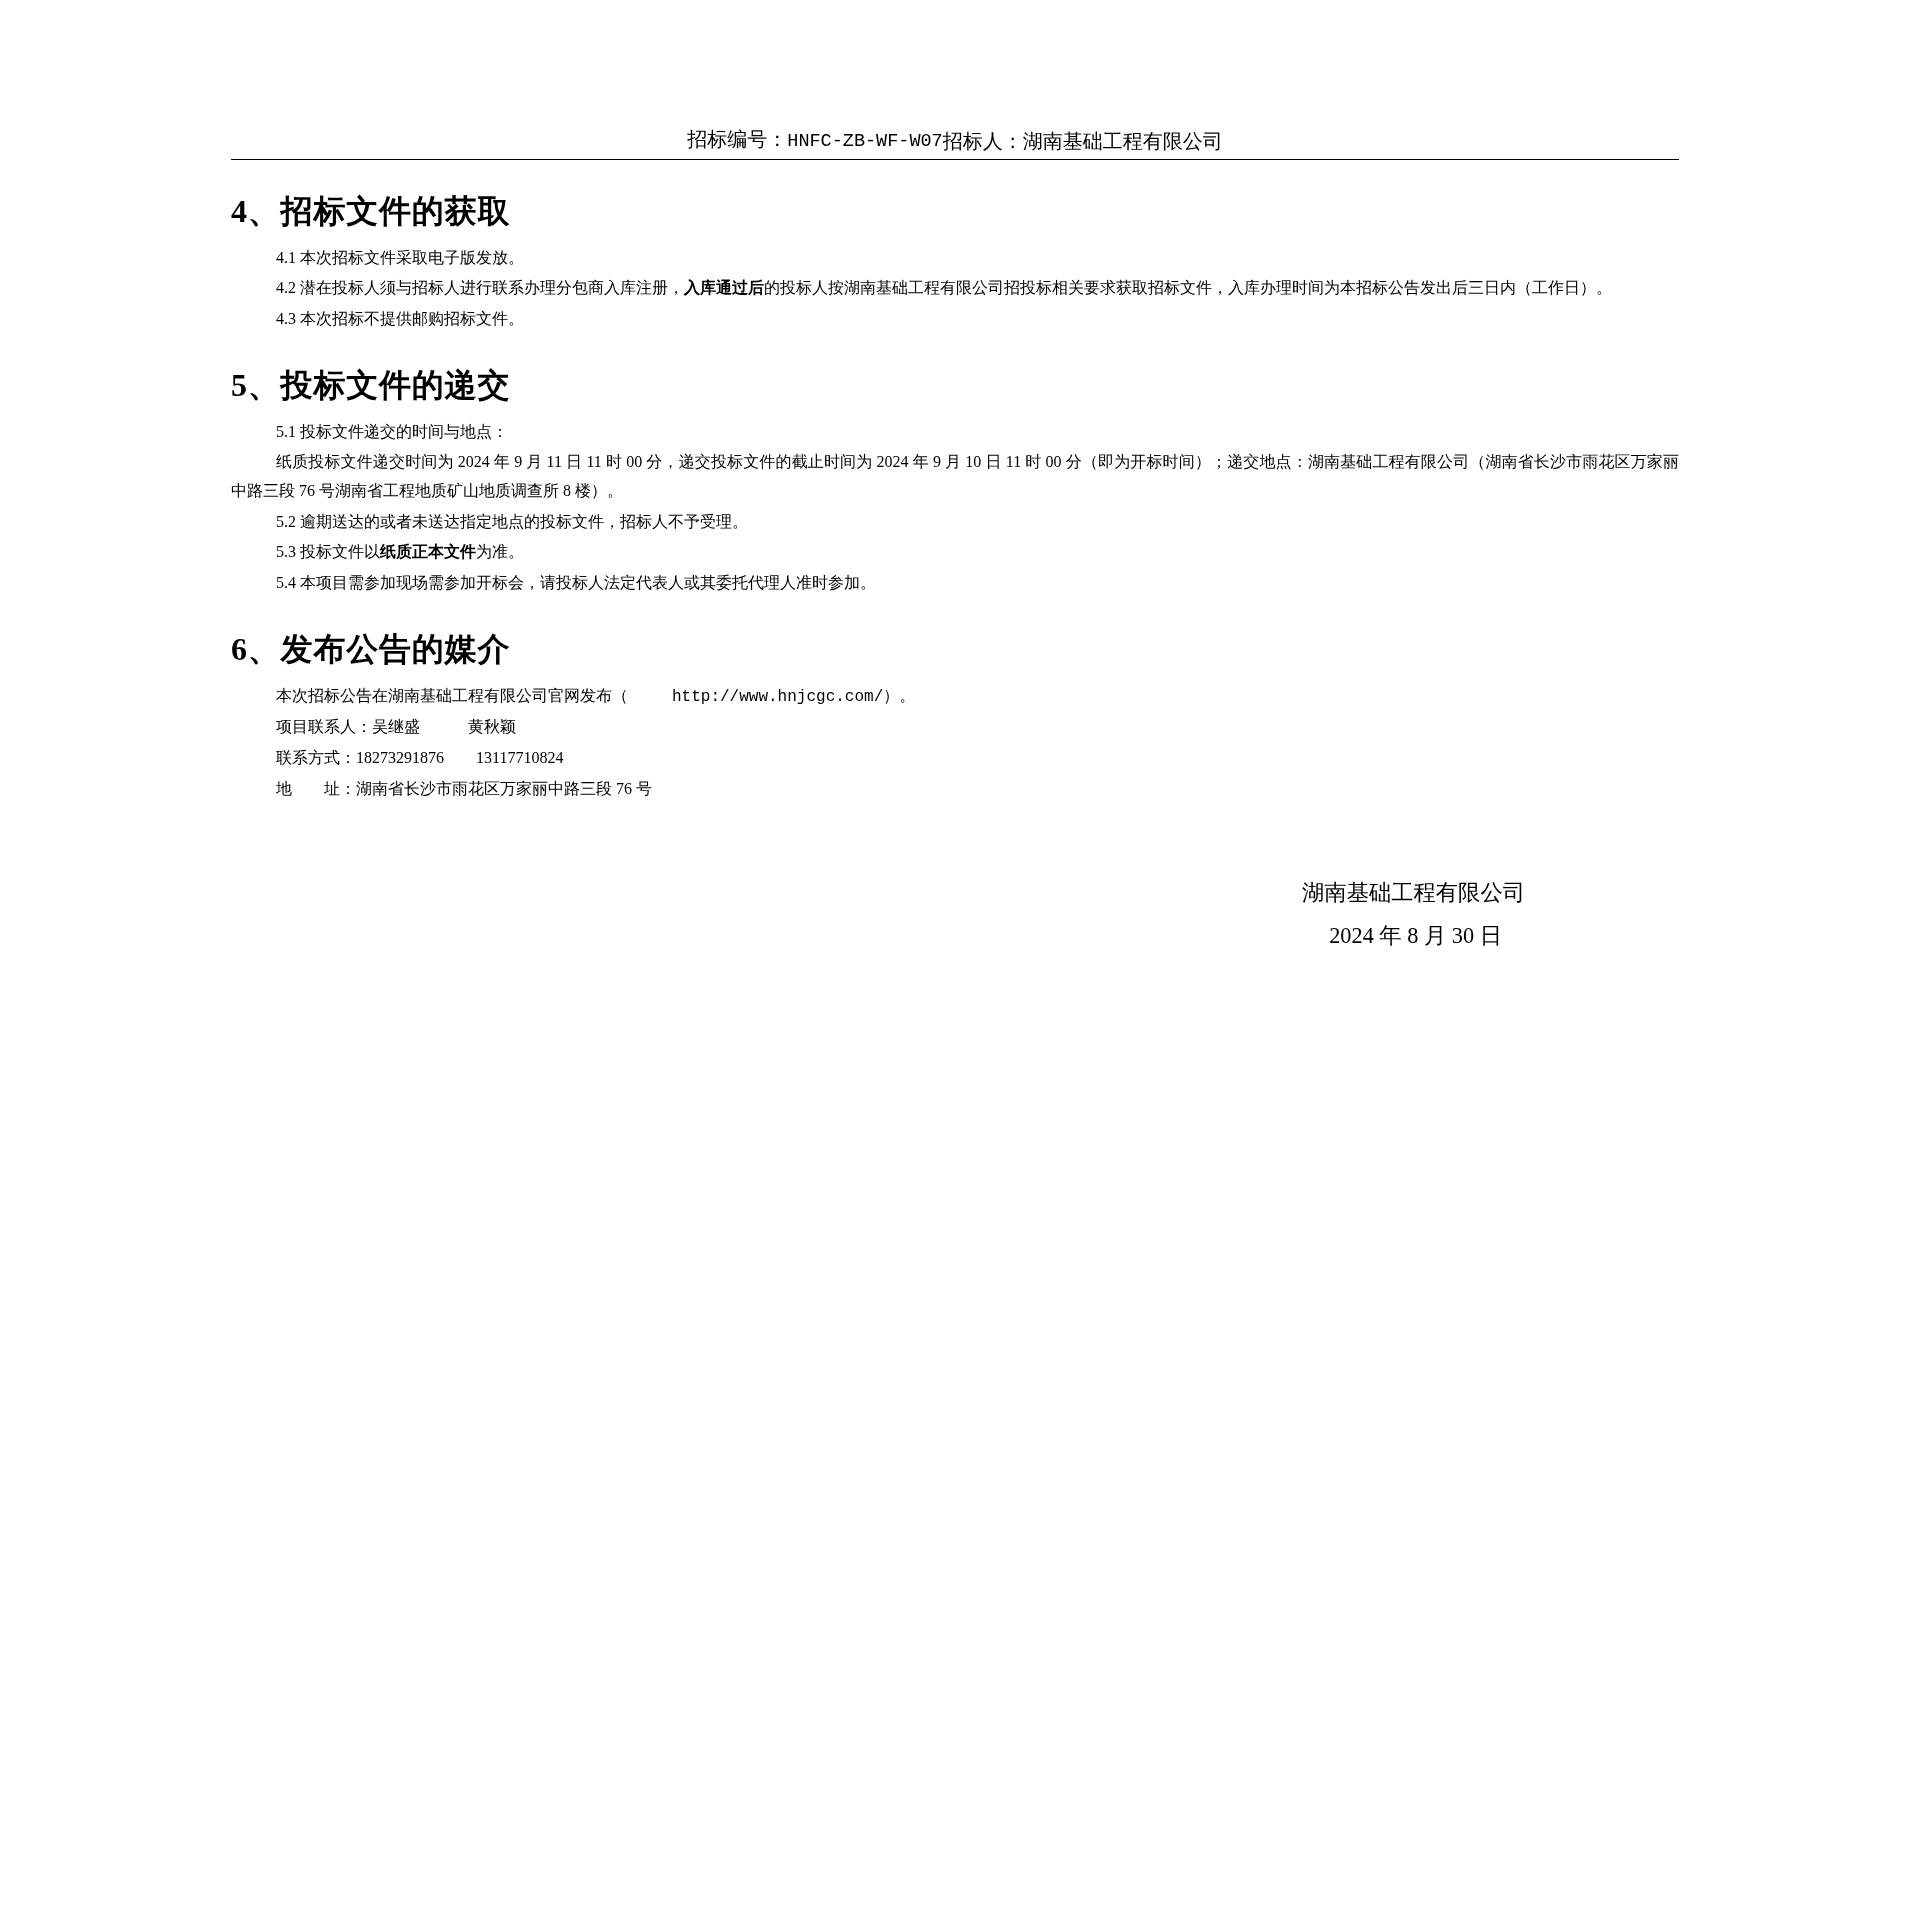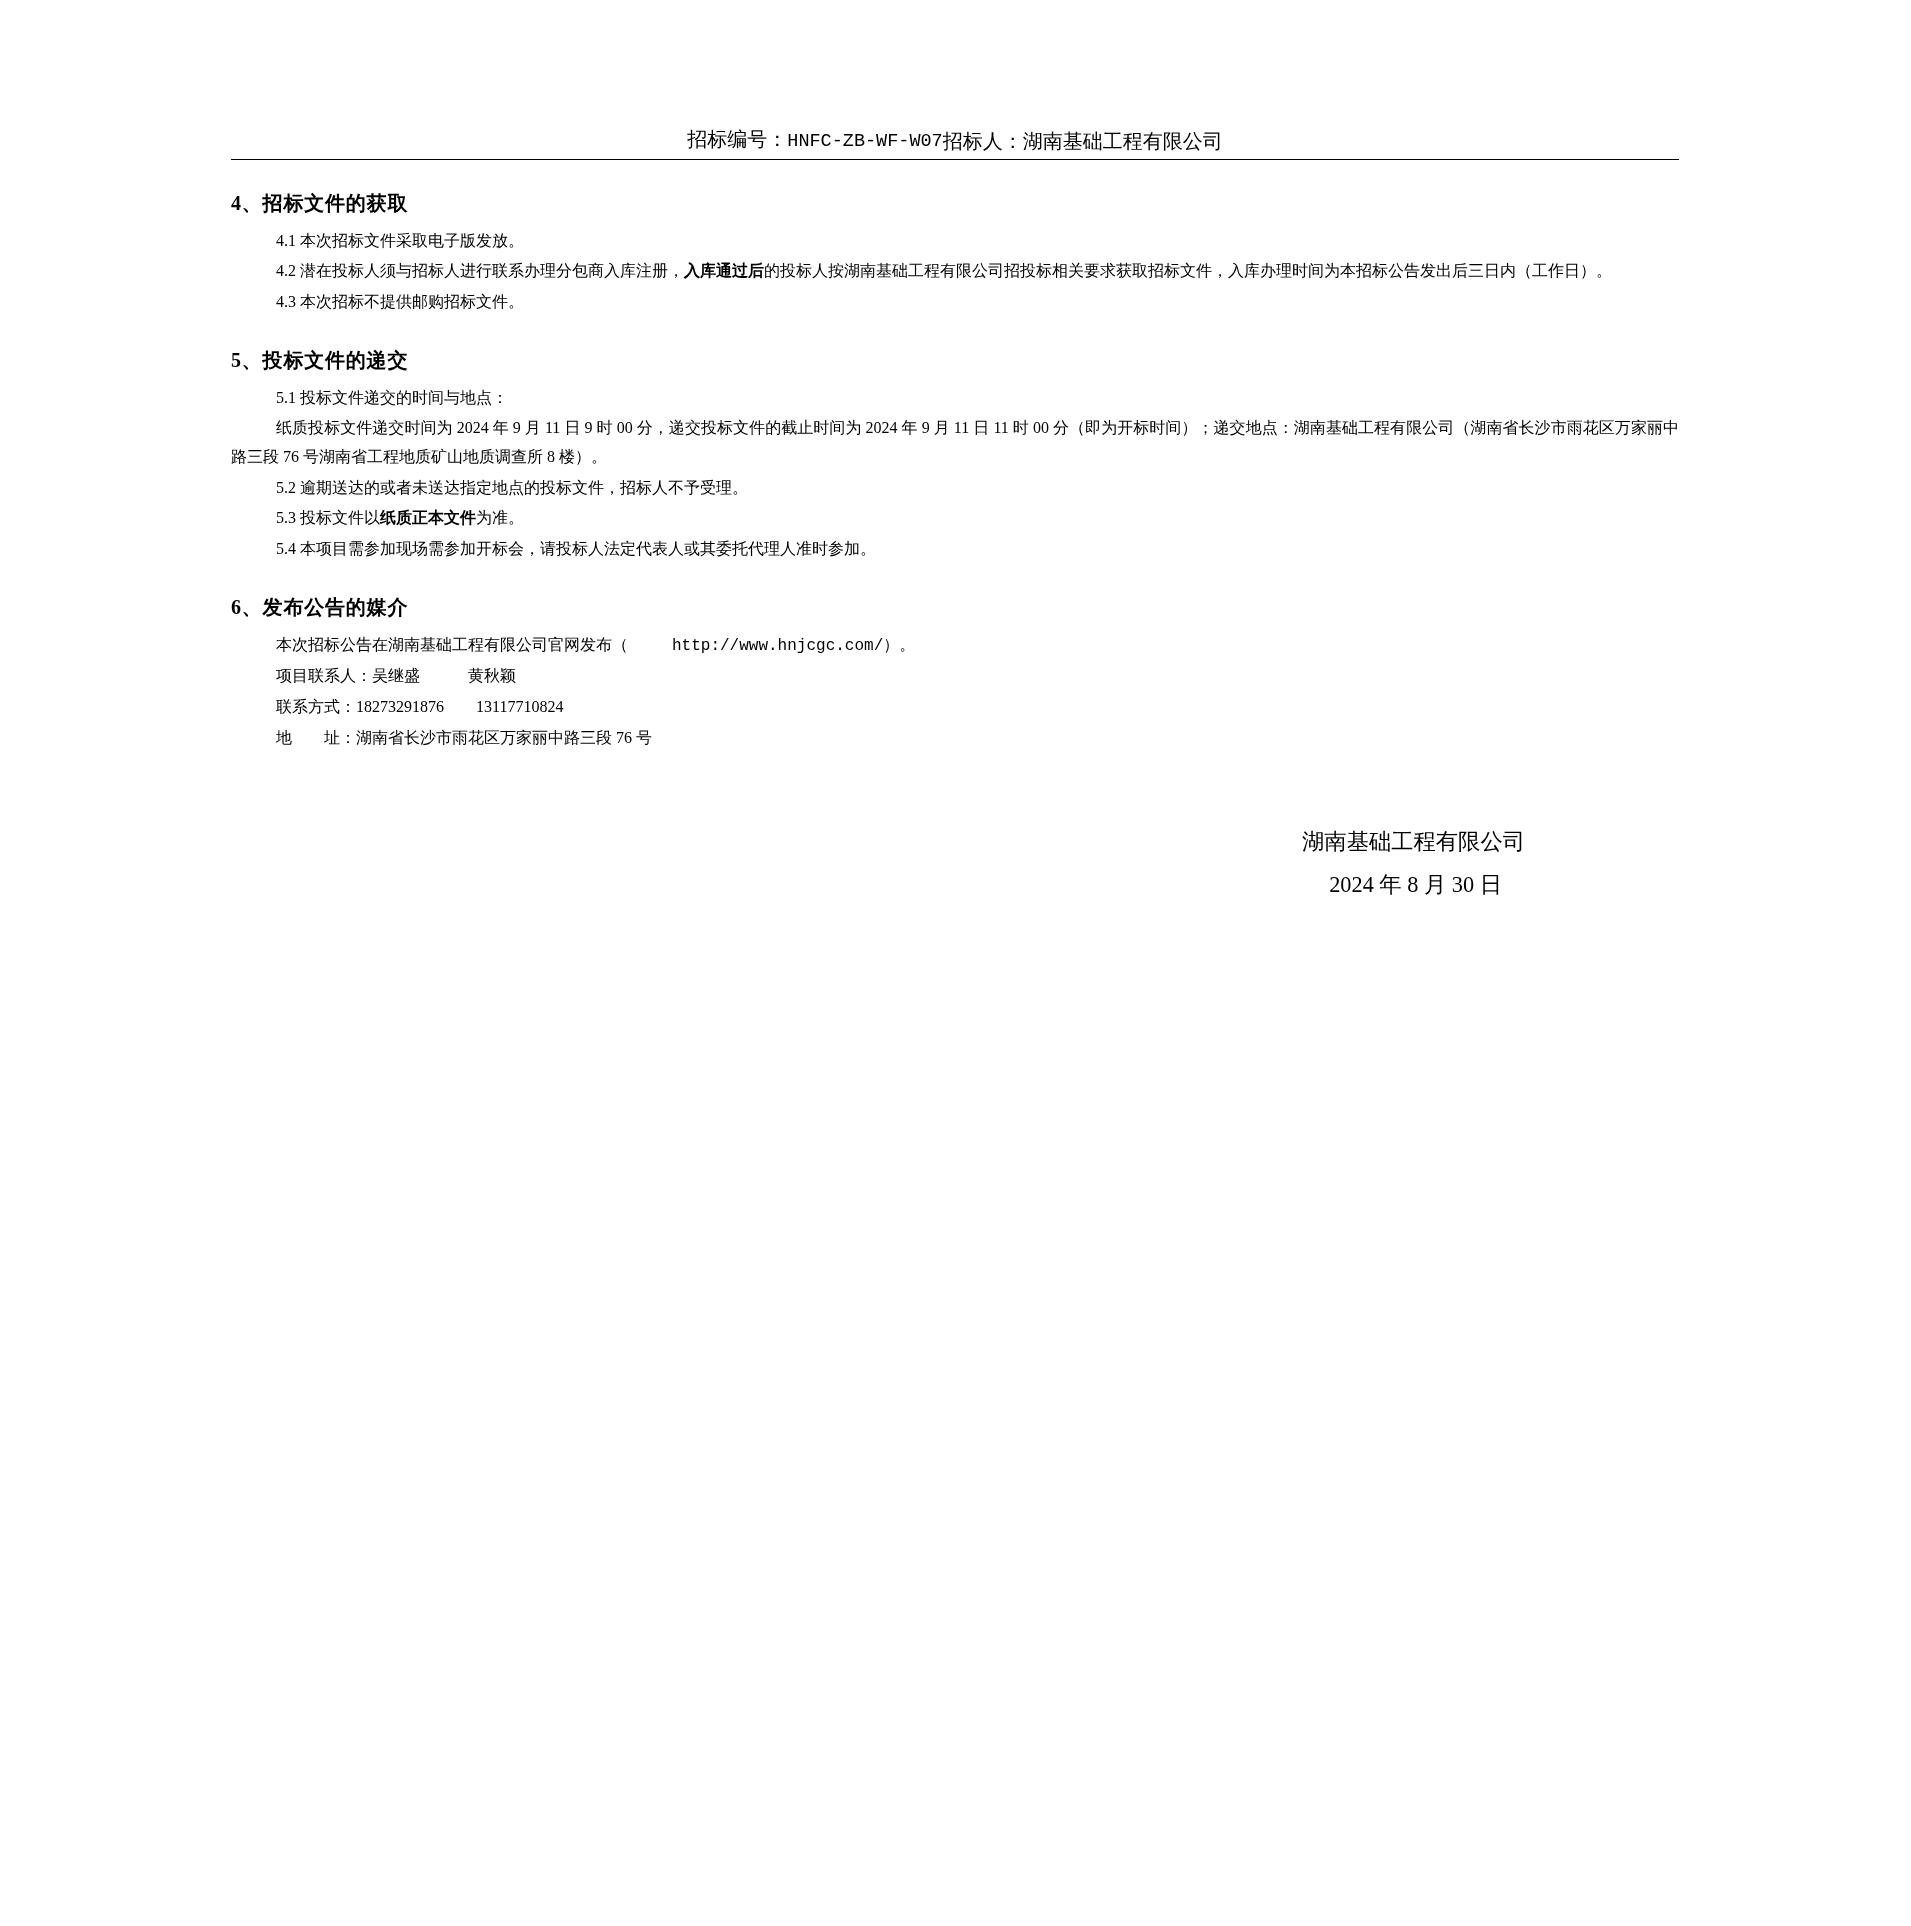--- a/index.html
+++ b/index.html
@@ -44,21 +44,21 @@
     letter-spacing: 0px;
   }
   .hdr-code {
     font-family: "Liberation Mono", monospace;
     font-size: 18.5px;
   }
   .hdr-right {
     font-family: Liberation Sans, sans-serif;
   }
   h2.sec {
-    font-size: 20px;
+    font-size: 32px;
     font-weight: bold;
     margin: 30px 0 10px 0;
     letter-spacing: 0.8px;
     font-family: "DejaVu Sans", sans-serif;
   }
   h2.sec .num {
     font-family: "Liberation Serif", serif;
   }
   p.para {
     font-size: 16px;
@@ -98,21 +98,21 @@
       <span class="num">4、</span><span>招标文件的获取</span>
     </h2>
     <p class="para">4.1 本次招标文件采取电子版发放。</p>
     <p class="para">4.2 潜在投标人须与招标人进行联系办理分包商入库注册，<b>入库通过后</b>的投标人按湖南基础工程有限公司招投标相关要求获取招标文件，入库办理时间为本招标公告发出后三日内（工作日）。</p>
     <p class="para">4.3 本次招标不提供邮购招标文件。</p>
 
     <h2 class="sec">
       <span class="num">5、</span><span>投标文件的递交</span>
     </h2>
     <p class="para">5.1 投标文件递交的时间与地点：</p>
-    <p class="para">纸质投标文件递交时间为 2024 年 9 月 11 日 9 时 00 分，递交投标文件的截止时间为 2024 年 9 月 11 日 11 时 00 分（即为开标时间）；递交地点：湖南基础工程有限公司（湖南省长沙市雨花区万家丽中路三段 76 号湖南省工程地质矿山地质调查所 8 楼）。</p>
+    <p class="para">纸质投标文件递交时间为 2024 年 9 月 11 日 11 时 00 分，递交投标文件的截止时间为 2024 年 9 月 10 日 11 时 00 分（即为开标时间）；递交地点：湖南基础工程有限公司（湖南省长沙市雨花区万家丽中路三段 76 号湖南省工程地质矿山地质调查所 8 楼）。</p>
     <p class="para">5.2 逾期送达的或者未送达指定地点的投标文件，招标人不予受理。</p>
     <p class="para">5.3 投标文件以<b>纸质正本文件</b>为准。</p>
     <p class="para">5.4 本项目需参加现场需参加开标会，请投标人法定代表人或其委托代理人准时参加。</p>
 
     <h2 class="sec">
       <span class="num">6、</span><span>发布公告的媒介</span>
     </h2>
     <p class="para">本次招标公告在湖南基础工程有限公司官网发布（<span class="mono">http://www.hnjcgc.com/</span>）。</p>
 
     <p class="para"><span>项目联系人：</span><span>吴继盛</span>　　　<span>黄秋颖</span></p>

